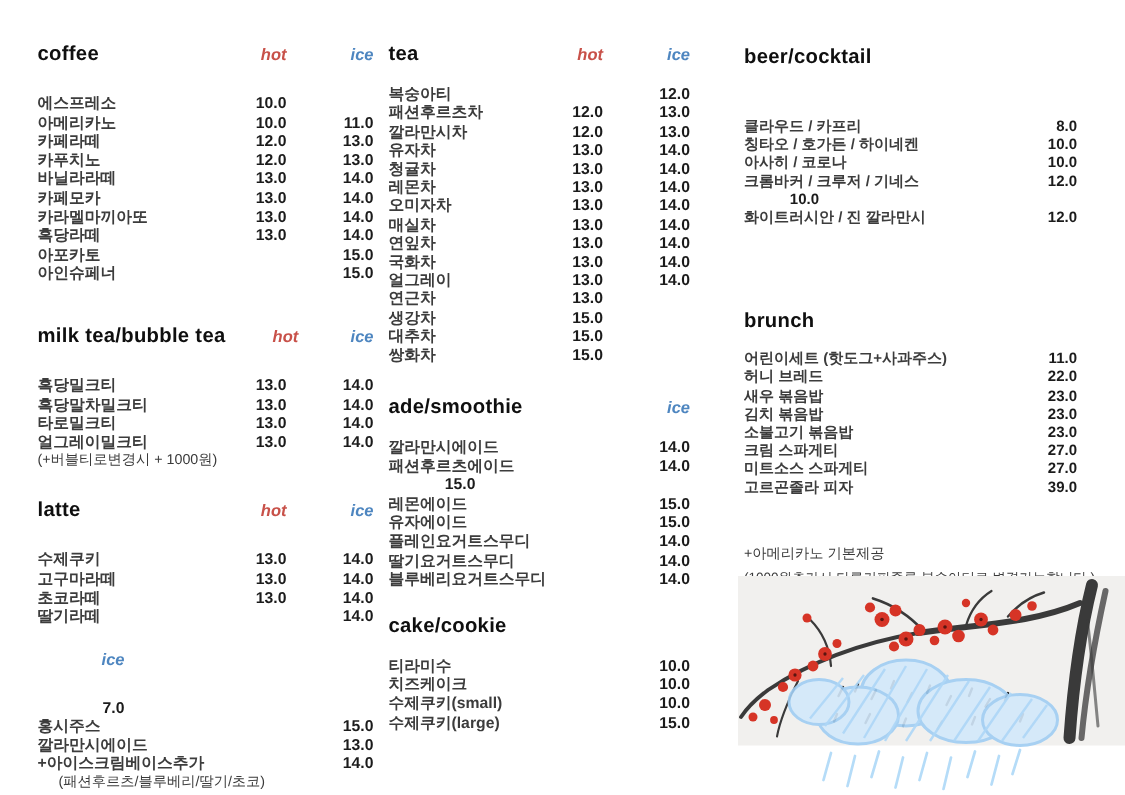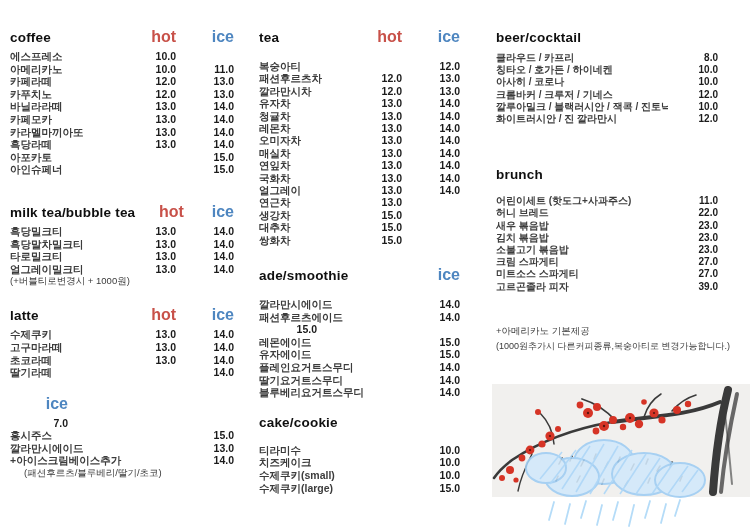--- a/index.html
+++ b/index.html
@@ -2,29 +2,29 @@
 <html style="--hot: #c85149; --ice: #4e86c0; --blossom: #d63426; --cloud: #d3e9fb;"><head>
 <meta charset="utf-8">
 <style>
   html,body{margin:0;padding:0;}
   body{
     width:750px;height:530px;position:relative;overflow:hidden;
     background:#ffffff;color:#222;
     font-family:"Liberation Sans","DejaVu Sans",sans-serif;
   }
   .col{position:absolute;top:0;}
-  #col1{left:10px;width:224px;}
+  #col1{left:25px;width:224px;}
   #col2{left:259px;width:201px;}
   #col3{left:496px;width:222px;}
   .shead{display:flex;align-items:baseline;}
   .stitle{flex:1;font-size:13.5px;font-weight:bold;color:#0f0f0f;letter-spacing:.2px;white-space:nowrap;}
-  .h1,.h2{font-size:16px;font-weight:bold;text-align:right;white-space:nowrap;}
+  .h1,.h2{font-size:11px;font-weight:bold;text-align:right;white-space:nowrap;font-style:italic;}
   .h1{width:56px;color:var(--hot);}
   .h2{width:58px;color:var(--ice);}
-  .items{margin-top:4px;}
+  .items{margin-top:20px;}
   .row{display:flex;font-size:10.5px;line-height:12.6px;font-weight:600;color:#3c3c3c;}
   #col3 .row{font-size:10px;line-height:12.2px;}
   .row .name{flex:1;white-space:nowrap;overflow:hidden;}
   .row .p1{width:56px;text-align:right;font-weight:bold;color:#1b1b1b;}
   .row .p2{width:58px;text-align:right;font-weight:bold;color:#1b1b1b;}
   #col3 .row .p2{width:50px;}
   .note{font-size:9.5px;line-height:12px;font-weight:400;color:#3a3a3a;white-space:nowrap;}
   .note.sub{font-size:9px;}
   #brunch-notes{margin-top:32px;}
   #artwork{position:absolute;left:492px;top:384px;width:258px;height:146px;}
@@ -383,21 +383,21 @@
   </div>
 
 </div>
 
 <div class="col" id="col3">
 
   <div class="section" style="margin-top:30px">
     <div class="shead">
       <span class="stitle">beer/cocktail</span>
     </div>
-    <div class="items" style="margin-top:7px">
+    <div class="items" style="margin-top:34px">
 
         <div class="row">
           <span class="name">클라우드 / 카프리</span>
           <span class="p2">8.0</span>
         </div>
 
         <div class="row">
           <span class="name">칭타오 / 호가든 / 하이네켄</span>
           <span class="p2">10.0</span>
         </div>
@@ -406,32 +406,31 @@
           <span class="name">아사히 / 코로나</span>
           <span class="p2">10.0</span>
         </div>
 
         <div class="row">
           <span class="name">크롬바커 / 크루저 / 기네스</span>
           <span class="p2">12.0</span>
         </div>
 
         <div class="row">
-          <span class="name">깔루아밀크 / 블랙러시안 / 잭콕 / 진토닉</span>
           <span class="p2">10.0</span>
         </div>
 
         <div class="row">
           <span class="name">화이트러시안 / 진 깔라만시</span>
           <span class="p2">12.0</span>
         </div>
       </div>
   </div>
 
-  <div class="section" style="margin-top:42px">
+  <div class="section" style="margin-top:54px">
     <div class="shead">
       <span class="stitle">brunch</span>
     </div>
     <div class="items" style="margin-top:13px">
 
         <div class="row">
           <span class="name">어린이세트 (핫도그+사과주스)</span>
           <span class="p2">11.0</span>
         </div>
 

